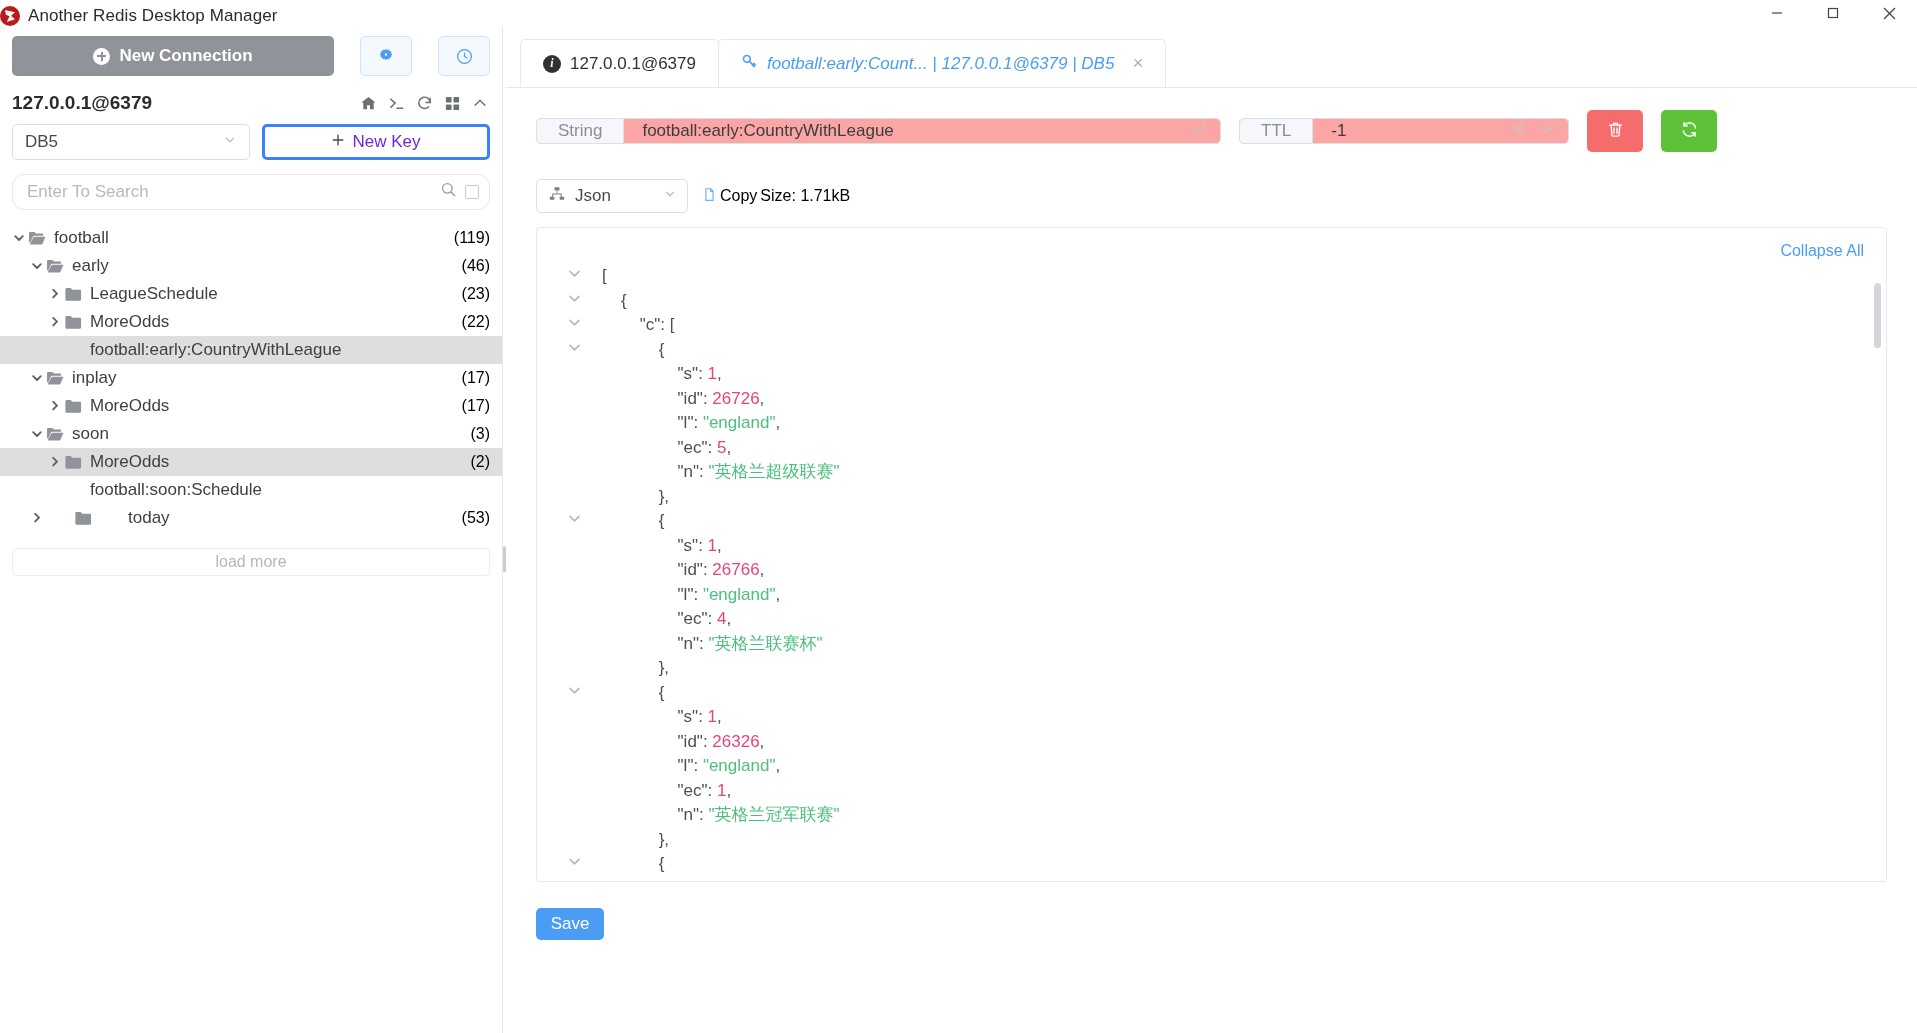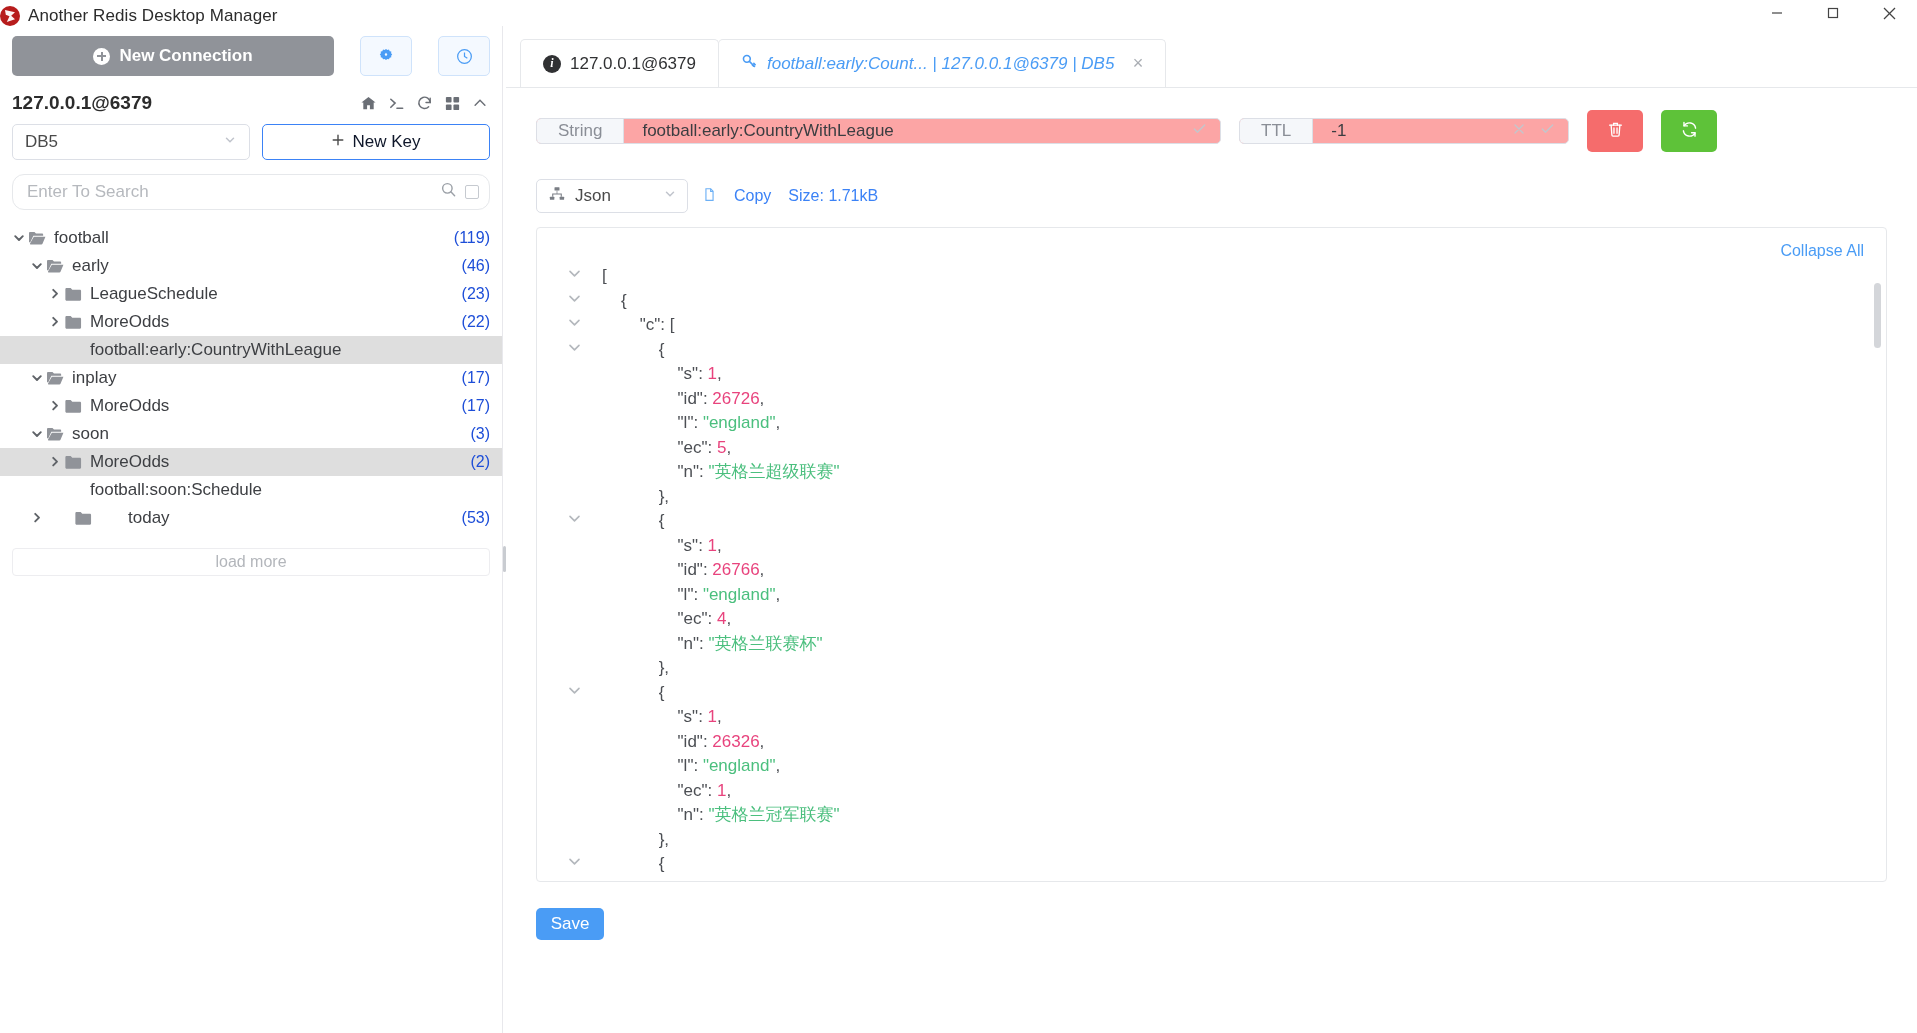--- a/index.html
+++ b/index.html
@@ -156,29 +156,29 @@
     font-size: 17px;
     color: #4a4a4a;
     cursor: pointer;
     background: #fff;
   }
   .db-select .lbl { flex: 1 1 auto; }
   .db-select .chev { color: #c0c4cc; }
   .btn-newkey {
     flex: 1 1 auto;
     height: 36px;
-    border: 1px solid #3b82f6;
+    border: 3px solid #3b82f6;
     border-radius: 5px;
     background: #fff;
     display: flex;
     align-items: center;
     justify-content: center;
     gap: 7px;
     font-size: 17px;
-    color: #0f172a;
+    color: #6d28d9;
     cursor: pointer;
     font-family: "Liberation Sans", sans-serif;
   }
 
   .search-row {
     padding: 14px 12px 0 12px;
     display: flex;
   }
   .search-box {
     flex: 1 1 auto;
@@ -236,21 +236,21 @@
   .tree-item .arrow.blank { visibility: hidden; }
   .tree-item .folder {
     width: 22px;
     flex: 0 0 22px;
     display: flex;
     align-items: center;
     color: #909399;
     margin-right: 4px;
   }
   .tree-item .tlabel { flex: 1 1 auto; overflow: hidden; text-overflow: ellipsis; }
-  .tree-item .tcount { color: #1d4ed8; font-size: 16px; flex: 0 0 auto; }
+  .tree-item .tcount { color: #000000; font-size: 16px; flex: 0 0 auto; }
 
   .load-more {
     margin: 16px 12px 0 12px;
     height: 28px;
     border: 1px solid #ededf0;
     border-radius: 4px;
     display: flex;
     align-items: center;
     justify-content: center;
     color: #b3b6bb;
@@ -413,22 +413,22 @@
     font-size: 17px;
     color: #4a4a4a;
     cursor: pointer;
     background: #fff;
   }
   .format-select .fs-label { flex: 1 1 auto; }
   .format-select .chev { color: #c0c4cc; }
   .copy-size {
     display: flex;
     align-items: center;
-    gap: 17px;
-    color: #3b82f6;
+    gap: 3px;
+    color: #000000;
     font-size: 16px;
     cursor: pointer;
   }
 
   .viewer {
     margin-top: 14px;
     border: 1px solid #e6e8eb;
     border-radius: 4px;
     height: 655px;
     position: relative;

